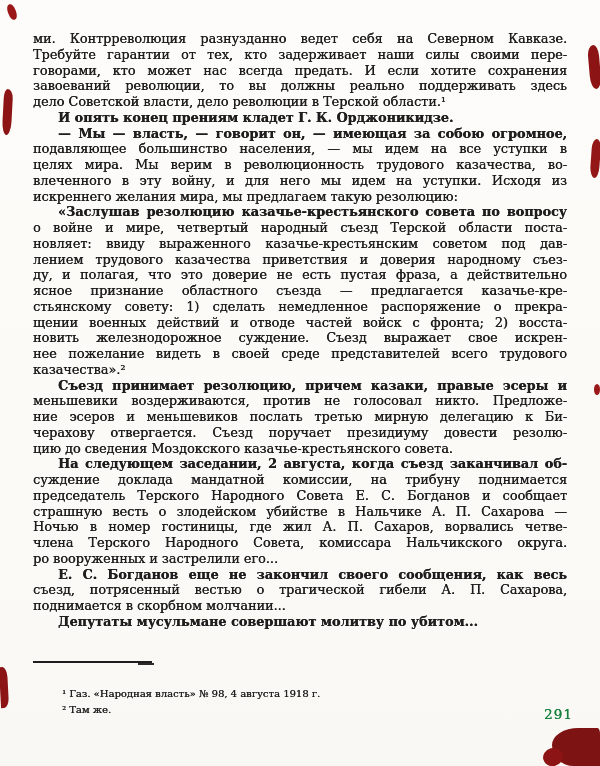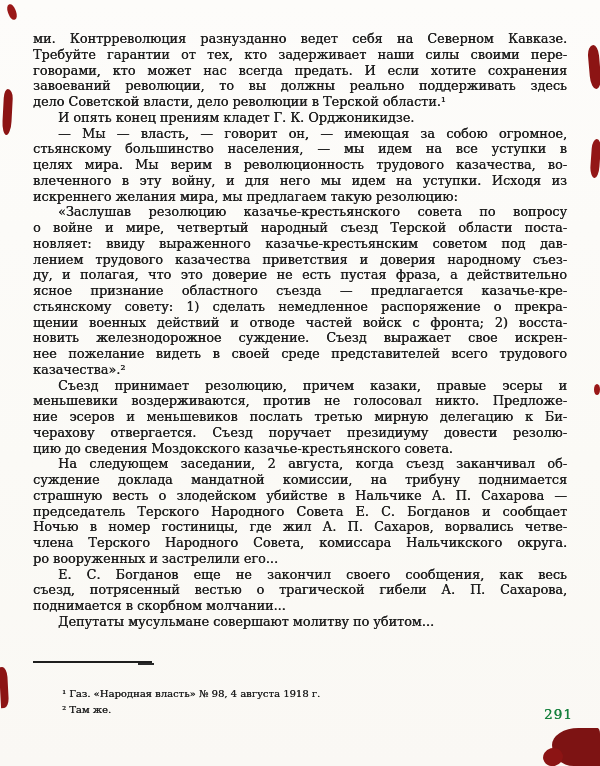--- a/index.html
+++ b/index.html
@@ -16,21 +16,21 @@
     position:absolute;left:33px;top:31px;width:534px;
     font-size:12.8px;line-height:15.75px;color:#1e1e1e;
     text-shadow:0.3px 0 0 currentColor;
   }
   .line{
     width:100%;
     text-align:justify;text-align-last:justify;
     white-space:nowrap;
   }
   .line.lastline{text-align:center;text-align-last:left;white-space:normal;}
-  .line.indent{text-indent:25px;}
+  .line.indent{text-indent:25px;font-weight:bold;}
   #footnote-rule{
     position:absolute;left:33px;top:661px;width:119px;height:2px;
     background:#1e1e1e;
   }
   #footnote-rule-nub{
     position:absolute;left:138px;top:663px;width:16px;height:2px;
     background:#2a2a2a;
   }
   #footnotes{
     position:absolute;left:62px;top:686px;width:460px;
@@ -50,21 +50,21 @@
 <div id="paper"></div>
 
 <div id="body-text">
     <div class="line">ми. Контрреволюция разнузданно ведет себя на Северном Кавказе.</div>
     <div class="line">Требуйте гарантии от тех, кто задерживает наши силы своими пере-</div>
     <div class="line">говорами, кто может нас всегда предать. И если хотите сохранения</div>
     <div class="line">завоеваний революции, то вы должны реально поддерживать здесь</div>
     <div class="line lastline">дело Советской власти, дело революции в Терской области.¹</div>
     <div class="line indent lastline">И опять конец прениям кладет Г. К. Орджоникидзе.</div>
     <div class="line indent">— Мы — власть, — говорит он, — имеющая за собою огромное,</div>
-    <div class="line">стьянскому большинство населения, — мы идем на все уступки в</div>
+    <div class="line">подавляющее большинство населения, — мы идем на все уступки в</div>
     <div class="line">целях мира. Мы верим в революционность трудового казачества, во-</div>
     <div class="line">влеченного в эту войну, и для него мы идем на уступки.  Исходя из</div>
     <div class="line lastline">искреннего желания мира, мы предлагаем такую резолюцию:</div>
     <div class="line indent">«Заслушав резолюцию казачье-крестьянского совета по вопросу</div>
     <div class="line">о войне и мире, четвертый народный съезд Терской области поста-</div>
     <div class="line">новляет: ввиду выраженного казачье-крестьянским советом под дав-</div>
     <div class="line">лением трудового казачества приветствия и доверия  народному  съез-</div>
     <div class="line">ду, и полагая, что это доверие не есть пустая фраза, а действительно</div>
     <div class="line">ясное признание областного съезда — предлагается казачье-кре-</div>
     <div class="line">стьянскому совету: 1) сделать немедленное распоряжение о прекра-</div>
@@ -72,22 +72,22 @@
     <div class="line">новить железнодорожное суждение. Съезд выражает свое искрен-</div>
     <div class="line">нее пожелание видеть в своей среде представителей всего трудового</div>
     <div class="line lastline">казачества».²</div>
     <div class="line indent">Съезд принимает резолюцию, причем казаки, правые эсеры и</div>
     <div class="line">меньшевики воздерживаются, против не голосовал никто. Предложе-</div>
     <div class="line">ние эсеров и меньшевиков послать третью мирную делегацию к Би-</div>
     <div class="line">черахову отвергается. Съезд поручает президиуму довести резолю-</div>
     <div class="line lastline">цию до сведения Моздокского казачье-крестьянского совета.</div>
     <div class="line indent">На следующем заседании, 2 августа, когда съезд заканчивал об-</div>
     <div class="line">суждение доклада мандатной  комиссии, на трибуну поднимается</div>
+    <div class="line">председатель Терского Народного Совета Е. С. Богданов и сообщает</div>
     <div class="line">страшную весть о злодейском убийстве в Нальчике А. П. Сахарова —</div>
-    <div class="line">председатель Терского Народного Совета Е. С. Богданов и сообщает</div>
     <div class="line">Ночью в номер гостиницы, где жил А. П. Сахаров, ворвались четве-</div>
     <div class="line">члена Терского Народного Совета, комиссара Нальчикского округа.</div>
     <div class="line lastline">ро вооруженных и застрелили его...</div>
     <div class="line indent">Е. С. Богданов еще не закончил своего сообщения, как весь</div>
     <div class="line">съезд, потрясенный вестью о трагической гибели А. П. Сахарова,</div>
     <div class="line lastline">поднимается в скорбном молчании...</div>
     <div class="line indent lastline">Депутаты мусульмане совершают молитву по убитом...</div>
   </div>
 
 <div id="footnote-rule"></div>

